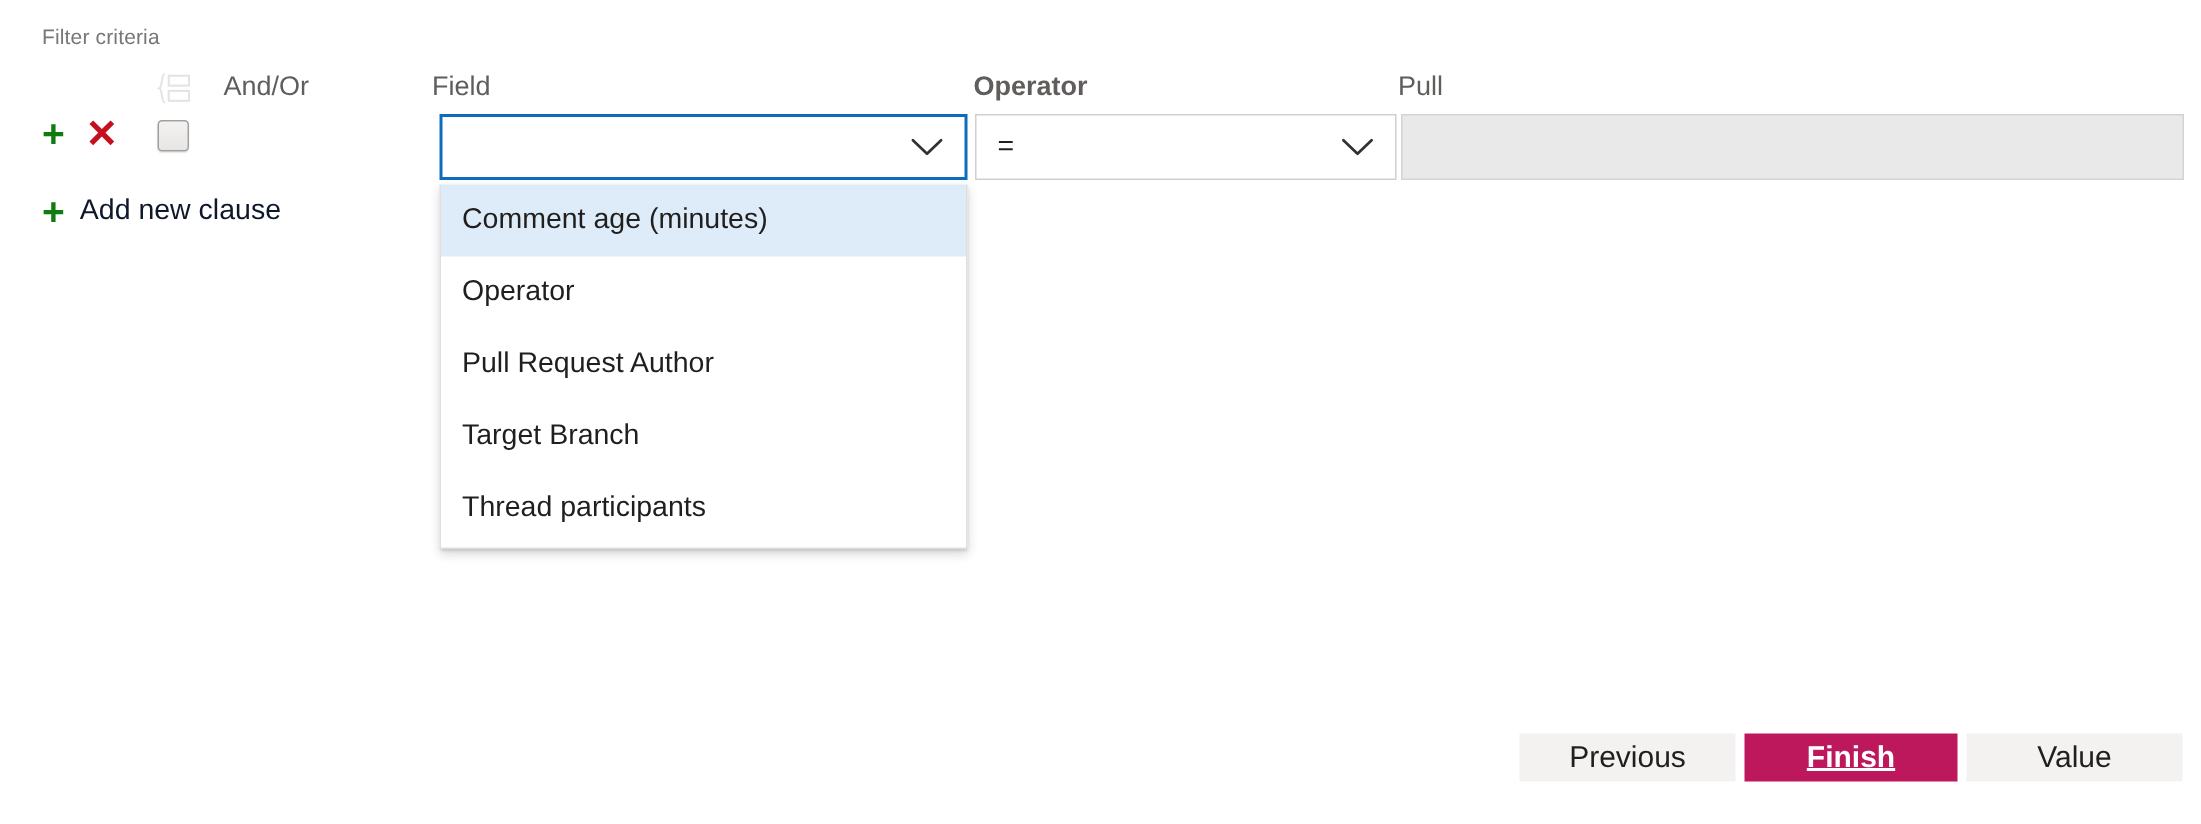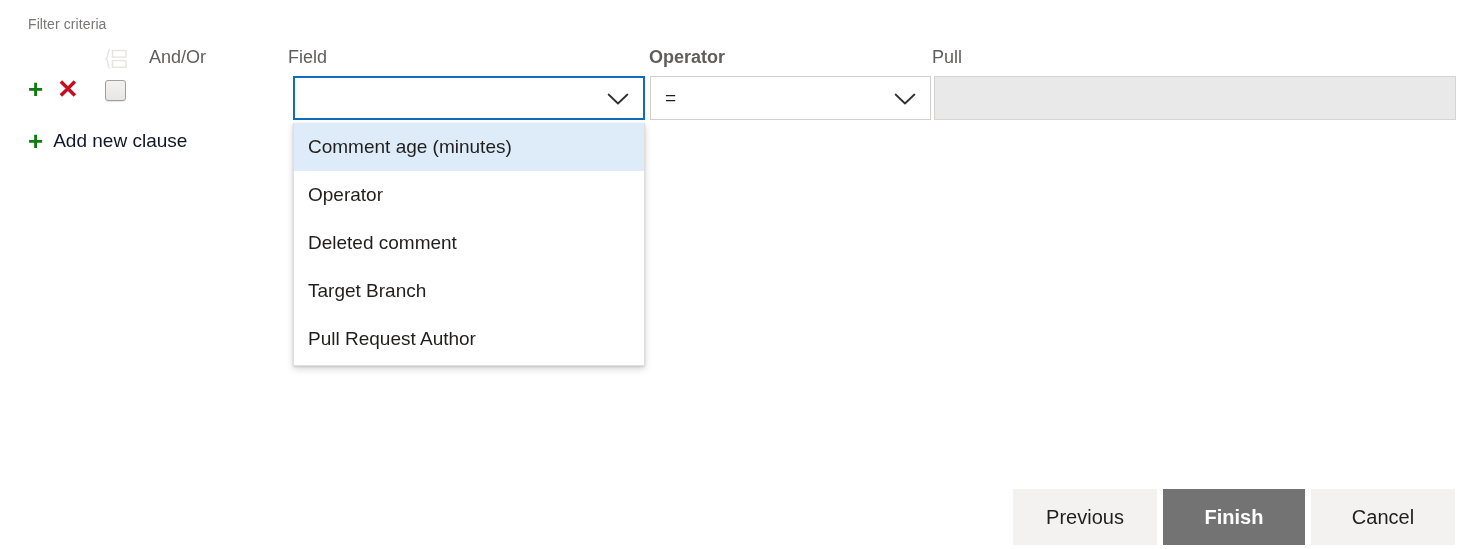--- a/index.html
+++ b/index.html
@@ -173,40 +173,41 @@
   
   .footer-buttons {
     position: absolute;
     left: 1013px;
     top: 489px;
     display: flex;
     gap: 6px;
   }
   .btn {
     box-sizing: border-box;
-    height: 56px;
+    height: 32px;
     min-width: 144px;
     padding: 0 18px;
     display: flex;
     align-items: center;
     justify-content: center;
     font-size: 20px;
     border: none;
     font-family: "Liberation Sans", sans-serif;
     white-space: nowrap;
   }
   .btn.secondary {
     background: #f3f2f1;
     color: #201f1e;
   }
   .btn.primary {
-    background: #737373;
+    background: #be185d;
     color: #ffffff;
     font-weight: 600;
     min-width: 142px;
+    text-decoration: underline;
   }
 </style>
 </head>
 <body>
 
 <div class="section-caption">Filter criteria</div>
 
 <div class="group-icon">
   <svg width="24" height="22" viewBox="0 0 24 22" xmlns="http://www.w3.org/2000/svg">
     <path d="M5.5 1.5 C3.6 1.5 4.4 10 2.2 10.8 C4.4 11.6 3.6 20.2 5.5 20.2" fill="none" stroke="#e6e4e2" stroke-width="1.4" stroke-linecap="round"></path>
@@ -250,27 +251,27 @@
 </div>
 
 <div class="dropdown">
   <div class="dd-item selected">
     <span>Comment age (minutes)</span>
   </div>
   <div class="dd-item">
     <span>Operator</span>
   </div>
   <div class="dd-item">
-    <span>Deleted comment</span>
+    <span>Pull Request Author</span>
   </div>
   <div class="dd-item">
     <span>Target Branch</span>
   </div>
   <div class="dd-item">
-    <span>Pull Request Author</span>
+    <span>Thread participants</span>
   </div>
 </div>
 
 <div class="footer-buttons">
   <div class="btn secondary">Previous</div>
   <div class="btn primary">Finish</div>
-  <div class="btn secondary">Cancel</div>
+  <div class="btn secondary">Value</div>
 </div>
 
 </body></html>

